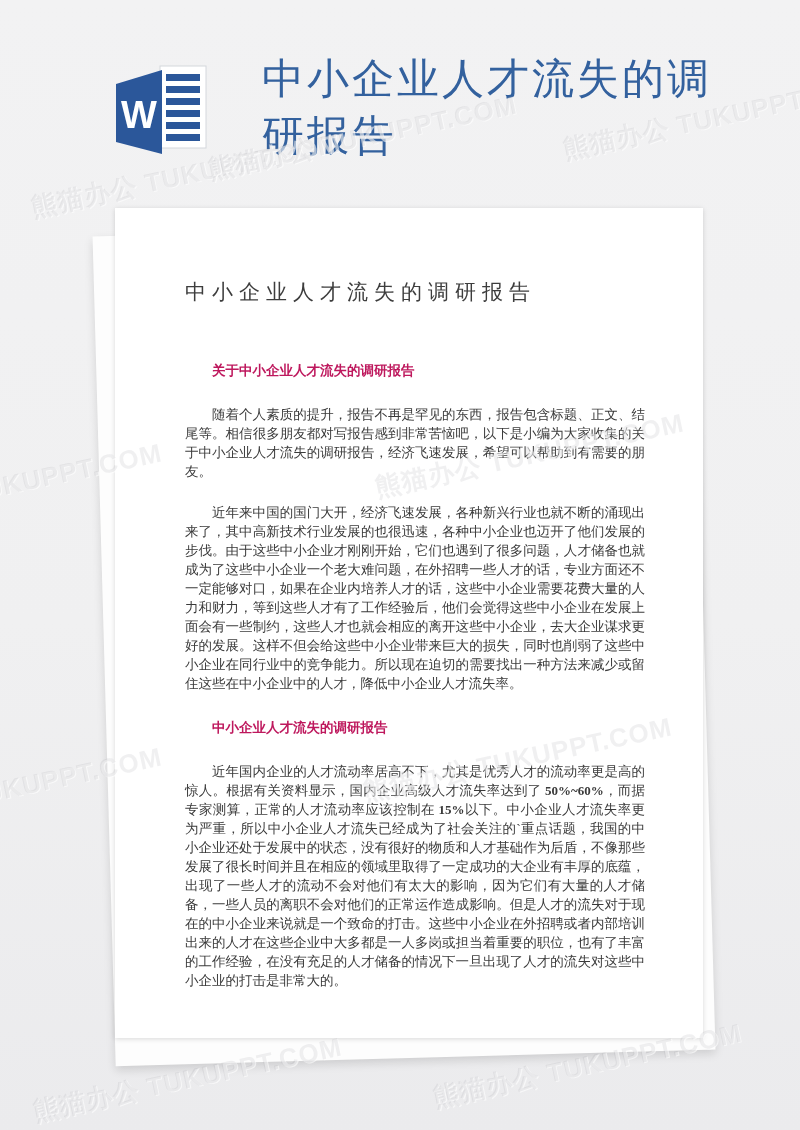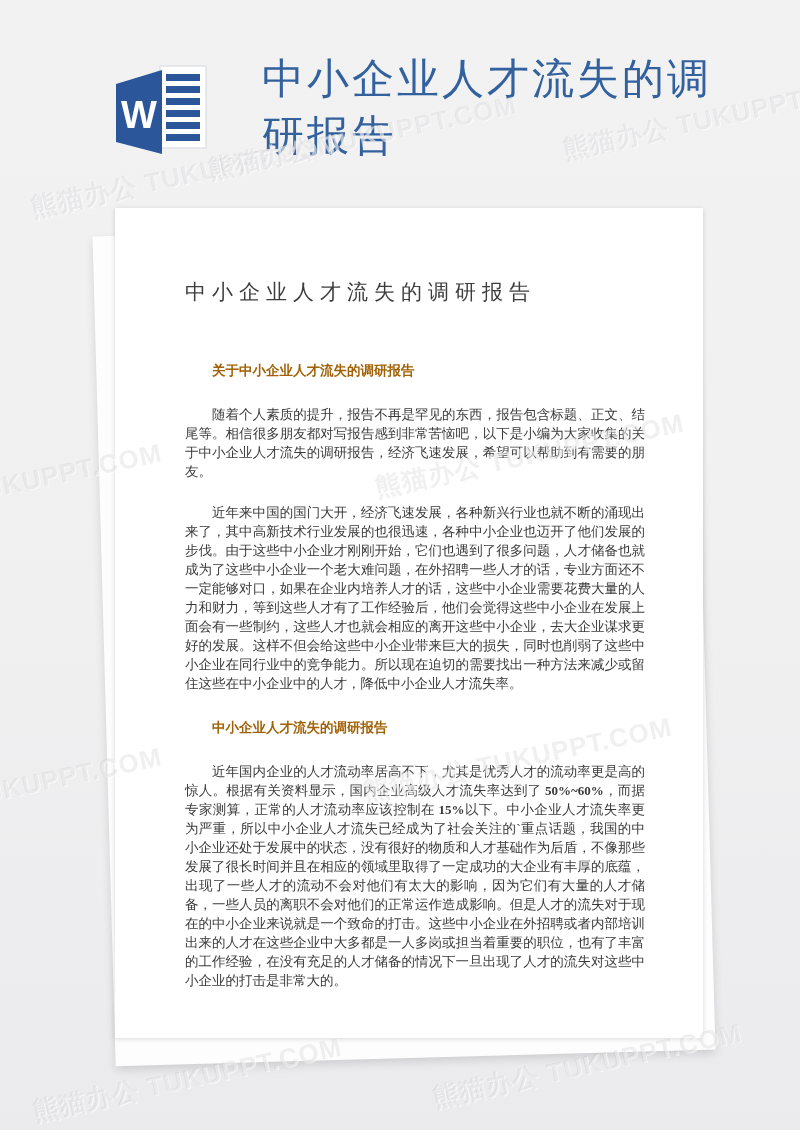--- a/index.html
+++ b/index.html
@@ -41,21 +41,21 @@
     font-family:"Liberation Serif", serif;
     color:#3a3a3a;
   }
   .doc-title {
     font-size:21px; line-height:28px; letter-spacing:6px;
     font-weight:400; color:#3d3d3d;
     margin-bottom:55px;
   }
   .doc-h {
     font-size:13.5px; line-height:19px; font-weight:bold;
-    text-indent:27px; color:#a16207;
+    text-indent:27px; color:#be185d;
   }
   .doc-h.first { margin-bottom:25px; }
   .doc-h.second { margin:25px 0 25px; }
   .doc-p {
     font-size:13.5px; line-height:19px;
     text-align:justify; text-indent:27px;
     margin-bottom:22px;
     word-break:break-all;
   }
   .num {

